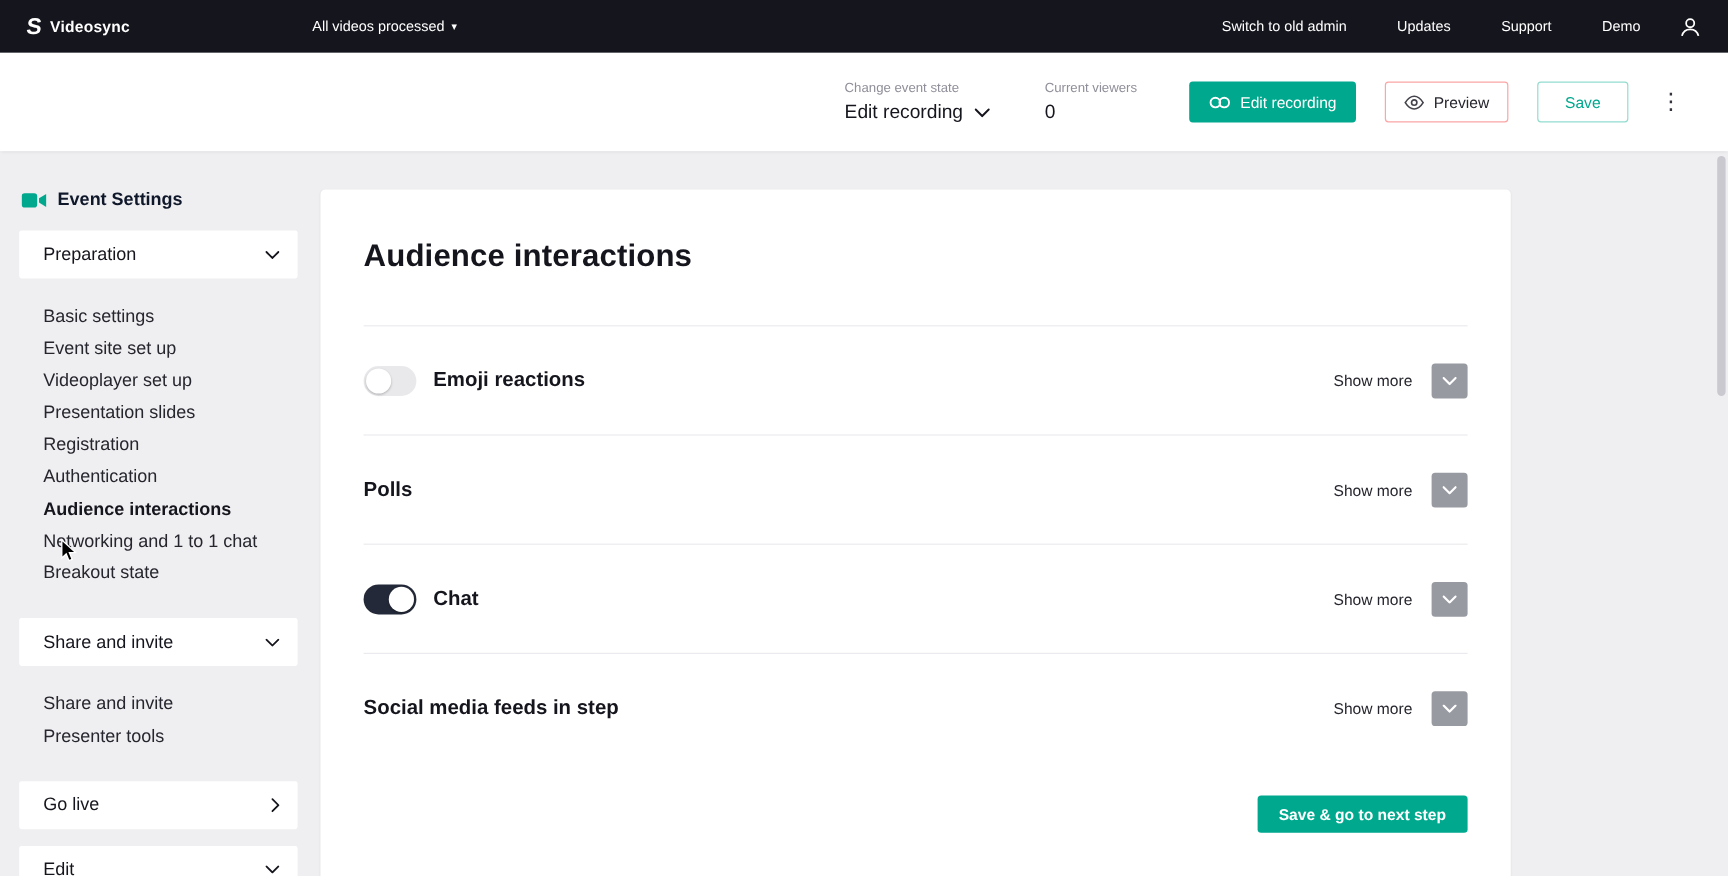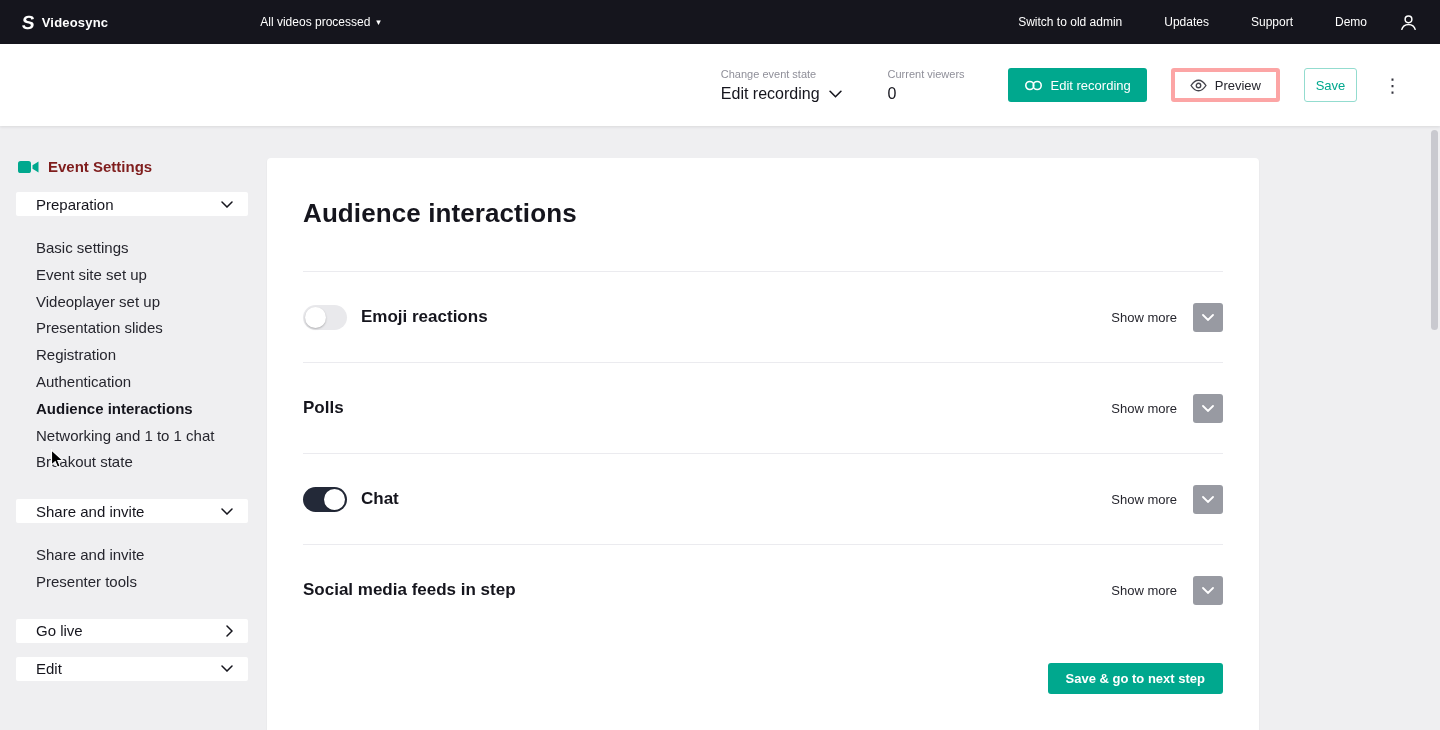--- a/index.html
+++ b/index.html
@@ -42,33 +42,33 @@
   .small-label { font-size:11px; color:#8f8f99; margin-bottom:5px; }
   .state-value { font-size:16px; color:#15151d; display:flex; align-items:center; gap:9px; cursor:pointer; }
   .viewers-count { font-size:16px; color:#15151d; }
   .state-block { margin-right:22px; }
   .viewers-block { margin-right:18px; min-width:78px; }
 
   .btn { display:flex; align-items:center; justify-content:center; gap:8px;
          height:34px; border-radius:3px; font-size:13px; cursor:pointer;
          font-family:"Liberation Sans",sans-serif; border:none; }
   .btn-teal { background:#00a88e; color:#fff; padding:0 16px; font-weight:400; }
-  .btn-white { background:#fff; border:4px solid #fca5a5; color:#26262e; padding:0 15px; }
-  .btn-save { background:#fff; border:1px solid #93dccf; color:#00a88e; width:53px; }
+  .btn-white { background:#fff; border:1px solid #fca5a5; color:#26262e; padding:0 15px; }
+  .btn-save { background:#fff; border:1px solid #93dccf; color:#00a88e; width:76px; }
   .kebab { font-size:19px; color:#34343e; cursor:pointer; padding:0 2px; line-height:1; letter-spacing:0; }
 
   
   .content { display:flex; align-items:flex-start; }
 
   
   .sidebar { width:232px; margin:26px 0 0 16px; flex:none; }
   .sidebar-title { display:flex; align-items:center; gap:9px; font-size:15px; font-weight:700;
-                   color:#7f1d1d; padding:6px 0 6px 2px; margin-bottom:11px; }
+                   color:#0f172a; padding:6px 0 6px 2px; margin-bottom:11px; }
   .section-row {
-    background:#fff; height:24px; border-radius:2px;
+    background:#fff; height:40px; border-radius:2px;
     display:flex; align-items:center; justify-content:space-between;
     padding:0 15px 0 20px; font-size:15px; color:#15151d; cursor:pointer;
   }
   .nav-list { list-style:none; padding:19px 0 23px 20px; }
   .nav-list li { font-size:15px; color:#26262e; line-height:26.8px; cursor:pointer; }
   .nav-list li.active { font-weight:700; color:#15151d; }
   .mt14 { margin-top:14px; }
 
   
   .card {

